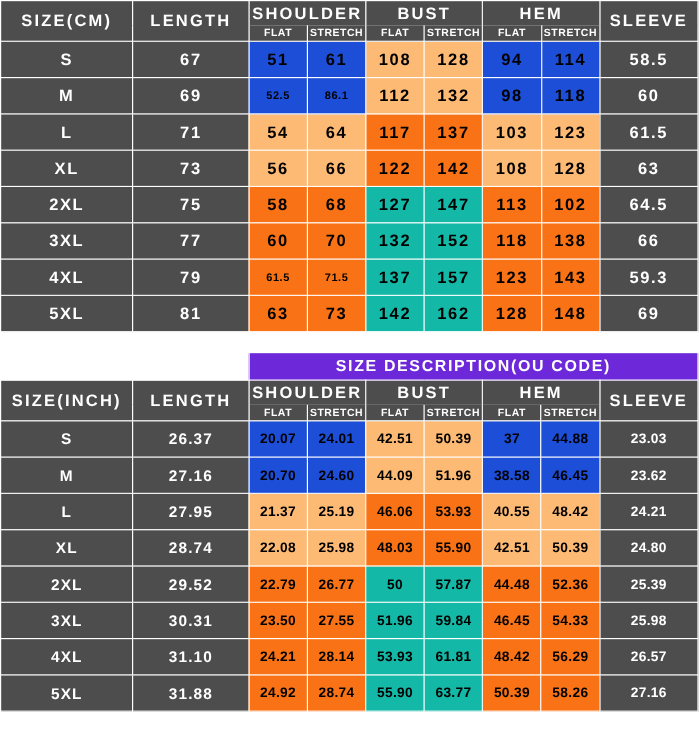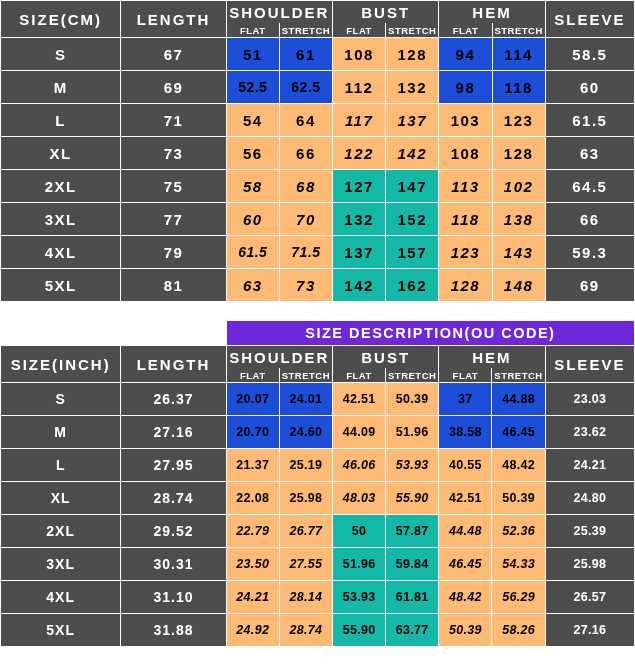--- a/index.html
+++ b/index.html
@@ -35,21 +35,21 @@
   
   .c-size    { width: 120px; }
   .c-length  { width: 105px; }
   .c-sub     { width: 53px; }
   .c-sleeve  { width: 89px; }
 
   
   .bg-dark   { background: #4d4d4d; color: #ffffff; }
   .bg-l1     { background: #1d4ed8; }
   .bg-l2     { background: #fdba74; }
-  .bg-l3     { background: #fdba74; font-style: italic; }
+  .bg-l3     { background: #f97316; }
   .bg-l4     { background: #14b8a6; }
 
   
   .hdr-main td {
     font-size: 15px;
     letter-spacing: 2px;
     height: 22px;
     background: #4d4d4d;
     color: #ffffff;
     border: 1px solid #4d4d4d;
@@ -69,21 +69,21 @@
     border-top: none;
   }
 
   
   table.t1 tr.drow td {
     height: 32px;
     font-size: 15px;
     letter-spacing: 1.5px;
   }
   table.t1 tr.drow td.small {
-    font-size: 14px;
+    font-size: 10px;
     letter-spacing: 0.5px;
   }
 
   
   .spacer {
     height: 18px;
     background: #ffffff;
   }
 
   
@@ -153,21 +153,21 @@
       <td class="bg-l2">108</td>
       <td class="bg-l2">128</td>
       <td class="bg-l1">94</td>
       <td class="bg-l1">114</td>
       <td class="bg-dark">58.5</td>
     </tr>
     <tr class="drow">
       <td class="bg-dark">M</td>
       <td class="bg-dark">69</td>
       <td class="bg-l1 small">52.5</td>
-      <td class="bg-l1 small">62.5</td>
+      <td class="bg-l1 small">86.1</td>
       <td class="bg-l2">112</td>
       <td class="bg-l2">132</td>
       <td class="bg-l1">98</td>
       <td class="bg-l1">118</td>
       <td class="bg-dark">60</td>
     </tr>
     <tr class="drow">
       <td class="bg-dark">L</td>
       <td class="bg-dark">71</td>
       <td class="bg-l2">54</td>

